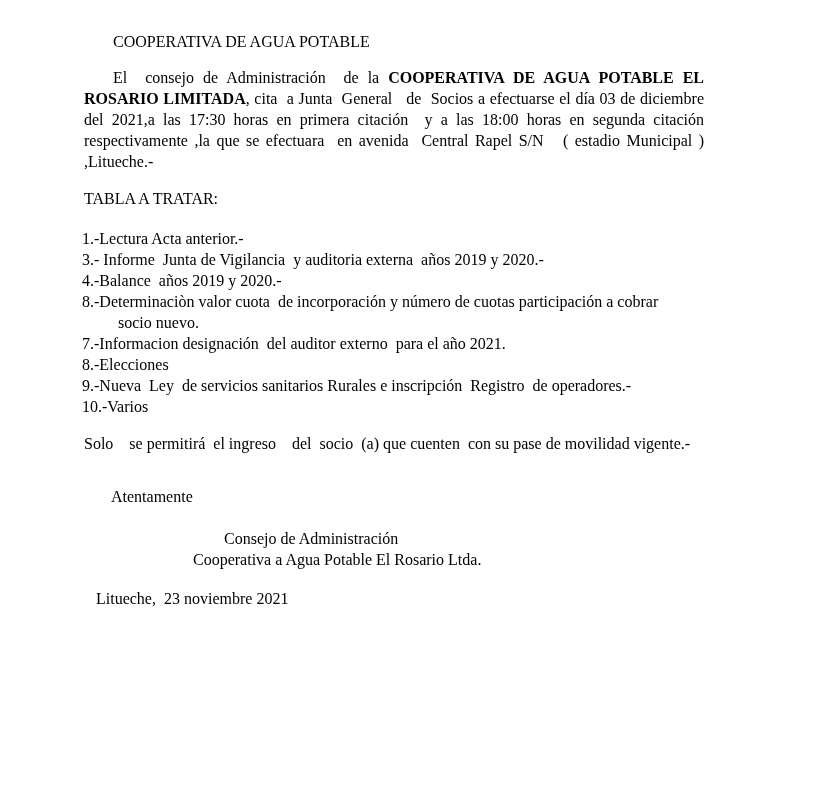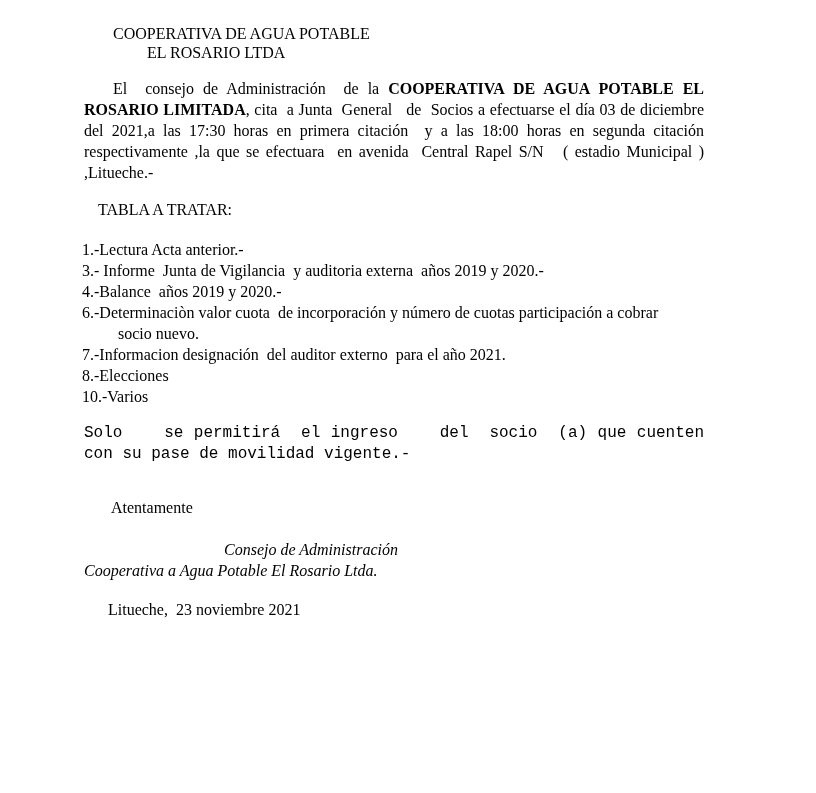--- a/index.html
+++ b/index.html
@@ -13,80 +13,79 @@
     overflow: hidden;
     font-family: "Liberation Serif", "DejaVu Serif", serif;
     font-size: 16px;
     line-height: 21px;
     color: #000000;
   }
   .doc {
     box-sizing: border-box;
     width: 816px;
     height: 793px;
-    padding: 24px 0 0 84px;
+    padding: 32px 0 0 84px;
     background: #ffffff;
   }
 
   .letterhead { line-height: 19px; }
   .letterhead-line1 { margin-left: 29px; }
   .letterhead-line2 { margin-left: 63px; }
 
   .intro {
     width: 620px;
     text-align: justify;
     text-indent: 29px;
     white-space: pre-wrap;
   }
   .intro .bold { font-weight: bold; }
 
-  .agenda-title { margin-top: 10px; margin-left: 14px; }
+  .agenda-title { margin-top: 10px; }
 
   .agenda-list { margin-top: 19px; }
   .agenda-item { white-space: pre-wrap; margin-left: -2px; }
 
   .notice {
     width: 620px;
     text-align: justify;
     white-space: pre-wrap;
-    font-family: Liberation Mono, monospace;
   }
 
   .mandatory { margin-top: 18px; margin-left: 26px; }
 
   .closing { margin-top: 32px; margin-left: 27px; }
 
-  .signature { margin-top: 21px; font-style: italic; }
+  .signature { margin-top: 21px; }
   .signature-line1 { margin-left: 140px; }
-  .signature-line2 { }
+  .signature-line2 { margin-left: 109px; }
 
-  .dateline { margin-top: 18px; margin-left: 24px; white-space: pre-wrap; }
+  .dateline { margin-top: 18px; margin-left: 12px; white-space: pre-wrap; }
 </style>
 </head>
 <body>
 
 <div class="doc">
 
   <div class="letterhead">
     <div class="letterhead-line1">COOPERATIVA DE AGUA POTABLE</div>
-    <div class="letterhead-line2">EL ROSARIO LTDA</div>
   </div>
 
   <p class="intro"><span>El  consejo de Administración  de la </span><span class="bold">COOPERATIVA DE AGUA POTABLE EL ROSARIO LIMITADA</span><span>, cita  a Junta  General   de  Socios a efectuarse el día 03 de diciembre  del 2021,a las 17:30 horas en primera citación  y a las 18:00 horas en segunda citación respectivamente ,la que se efectuara  en avenida  Central Rapel S/N   ( estadio Municipal ) ,Litueche.-</span></p>
 
   <div class="agenda-title">TABLA A TRATAR:</div>
 
   <div class="agenda-list">
     <div class="agenda-item">1.-Lectura Acta anterior.-</div>
     <div class="agenda-item">3.- Informe  Junta de Vigilancia  y auditoria externa  años 2019 y 2020.-</div>
     <div class="agenda-item">4.-Balance  años 2019 y 2020.-</div>
-    <div class="agenda-item">6.-Determinaciòn valor cuota  de incorporación y número de cuotas participación a cobrar
+    <div class="agenda-item">8.-Determinaciòn valor cuota  de incorporación y número de cuotas participación a cobrar
          socio nuevo.</div>
     <div class="agenda-item">7.-Informacion designación  del auditor externo  para el año 2021.</div>
     <div class="agenda-item">8.-Elecciones</div>
+    <div class="agenda-item">9.-Nueva  Ley  de servicios sanitarios Rurales e inscripción  Registro  de operadores.-</div>
     <div class="agenda-item">10.-Varios</div>
   </div>
 
   <p class="notice">Solo    se permitirá  el ingreso    del  socio  (a) que cuenten  con su pase de movilidad vigente.-</p>
 
 
   <div class="closing">Atentamente</div>
 
   <div class="signature">
     <div class="signature-line1">Consejo de Administración</div>

